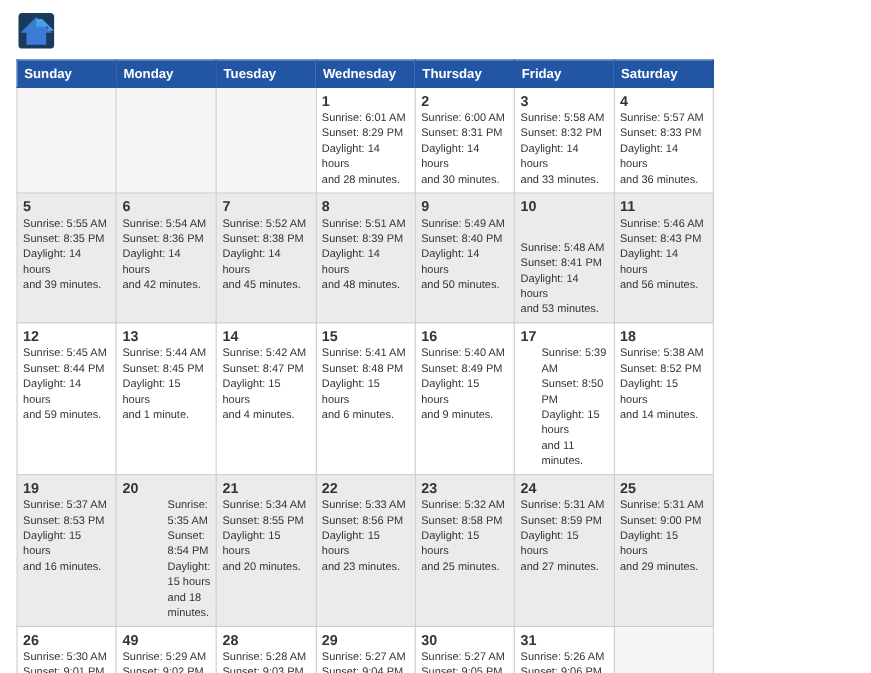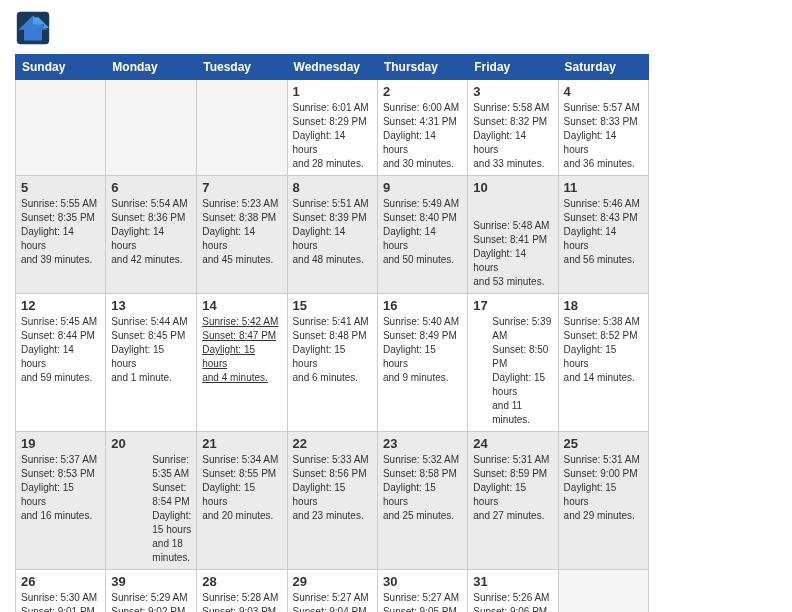--- a/index.html
+++ b/index.html
@@ -131,21 +131,21 @@
           <td>
             <span class="day-number">1</span>
             <div class="day-info" style="white-space: pre-line;">Sunrise: 6:01 AM
 Sunset: 8:29 PM
 Daylight: 14 hours
 and 28 minutes.</div>
           </td>
           <td>
             <span class="day-number">2</span>
             <div class="day-info" style="white-space: pre-line;">Sunrise: 6:00 AM
-Sunset: 4:31 PM
+Sunset: 8:31 PM
 Daylight: 14 hours
 and 30 minutes.</div>
           </td>
           <td>
             <span class="day-number">3</span>
             <div class="day-info" style="white-space: pre-line;">Sunrise: 5:58 AM
 Sunset: 8:32 PM
 Daylight: 14 hours
 and 33 minutes.</div>
           </td>
@@ -167,21 +167,21 @@
           </td>
           <td>
             <span class="day-number">6</span>
             <div class="day-info" style="white-space: pre-line;">Sunrise: 5:54 AM
 Sunset: 8:36 PM
 Daylight: 14 hours
 and 42 minutes.</div>
           </td>
           <td>
             <span class="day-number">7</span>
-            <div class="day-info" style="white-space: pre-line;">Sunrise: 5:23 AM
+            <div class="day-info" style="white-space: pre-line;">Sunrise: 5:52 AM
 Sunset: 8:38 PM
 Daylight: 14 hours
 and 45 minutes.</div>
           </td>
           <td>
             <span class="day-number">8</span>
             <div class="day-info" style="white-space: pre-line;">Sunrise: 5:51 AM
 Sunset: 8:39 PM
 Daylight: 14 hours
 and 48 minutes.</div>
@@ -218,21 +218,21 @@
           </td>
           <td>
             <span class="day-number">13</span>
             <div class="day-info" style="white-space: pre-line;">Sunrise: 5:44 AM
 Sunset: 8:45 PM
 Daylight: 15 hours
 and 1 minute.</div>
           </td>
           <td>
             <span class="day-number">14</span>
-            <div class="day-info" style="white-space: pre-line; text-decoration: underline;">Sunrise: 5:42 AM
+            <div class="day-info" style="white-space: pre-line;">Sunrise: 5:42 AM
 Sunset: 8:47 PM
 Daylight: 15 hours
 and 4 minutes.</div>
           </td>
           <td>
             <span class="day-number">15</span>
             <div class="day-info" style="white-space: pre-line;">Sunrise: 5:41 AM
 Sunset: 8:48 PM
 Daylight: 15 hours
 and 6 minutes.</div>
@@ -312,21 +312,21 @@
         </tr>
         <tr>
           <td>
             <span class="day-number">26</span>
             <div class="day-info" style="white-space: pre-line;">Sunrise: 5:30 AM
 Sunset: 9:01 PM
 Daylight: 15 hours
 and 31 minutes.</div>
           </td>
           <td>
-            <span class="day-number">39</span>
+            <span class="day-number">49</span>
             <div class="day-info" style="white-space: pre-line;">Sunrise: 5:29 AM
 Sunset: 9:02 PM
 Daylight: 15 hours
 and 33 minutes.</div>
           </td>
           <td>
             <span class="day-number">28</span>
             <div class="day-info" style="white-space: pre-line;">Sunrise: 5:28 AM
 Sunset: 9:03 PM
 Daylight: 15 hours

